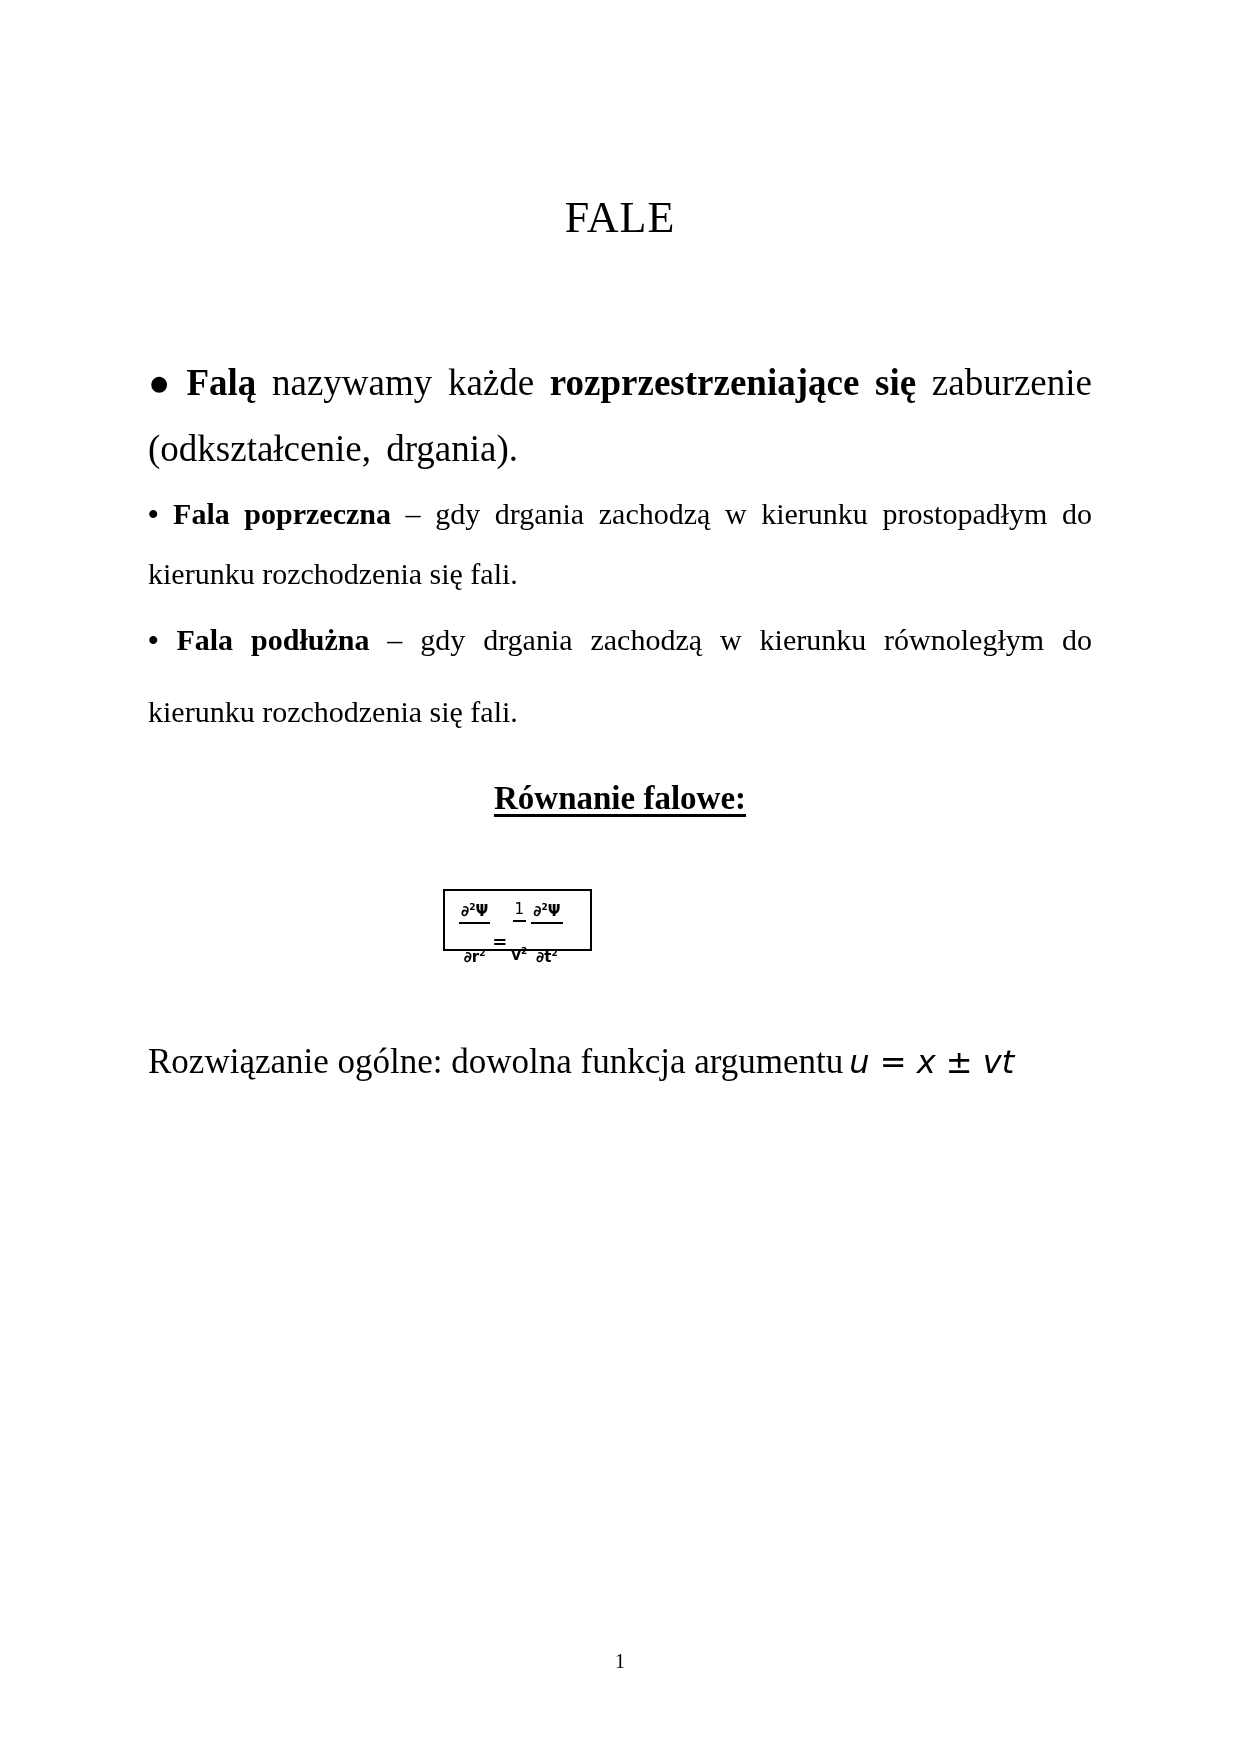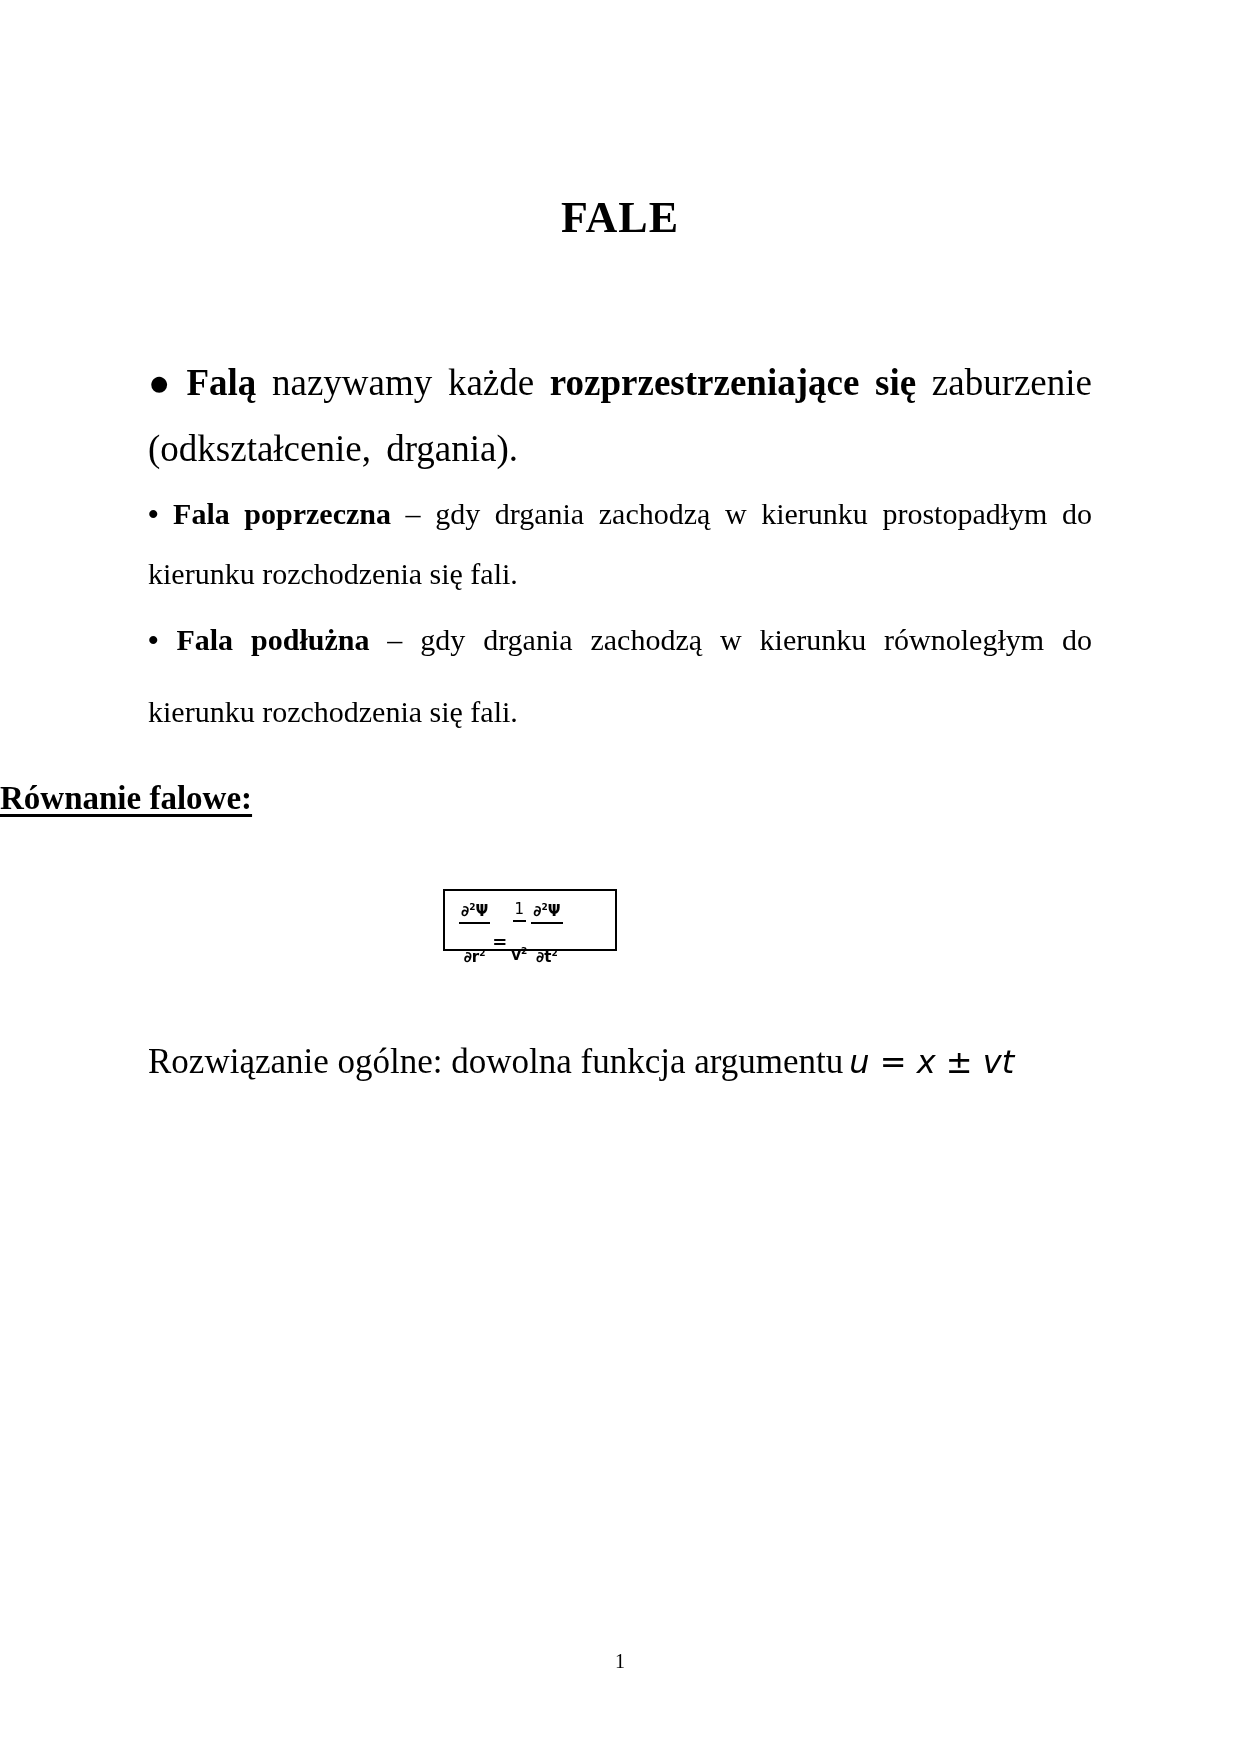--- a/index.html
+++ b/index.html
@@ -1,26 +1,26 @@
 <!DOCTYPE html>
 <html><head>
 <meta charset="utf-8">
 <style>
   html, body { margin:0; padding:0; background:#ffffff; }
   body { width:1240px; height:1754px; position:relative; overflow:hidden; color:#000; font-family:"Liberation Serif","DejaVu Serif",serif; }
   .abs { position:absolute; }
-  .title { left:0; width:1240px; top:192px; text-align:center; font-weight:bold; font-size:44px; letter-spacing:1px; }
+  .title { left:0; width:1240px; top:192px; text-align:center; font-weight:normal; font-size:44px; letter-spacing:1px; }
   .para { left:148px; width:944px; text-align:justify; text-align-last:left; }
   .p1 { top:350px; font-size:37px; line-height:66px; word-spacing:6px; }
   .p2 { top:484px; font-size:30px; line-height:60px; }
   .p3 { top:604px; font-size:30px; line-height:72px; }
   .bullet { font-weight:bold; }
   b { font-weight:bold; }
-  .heading { left:0; width:1240px; top:780px; font-size:33px; font-weight:bold; text-decoration:underline; text-decoration-thickness:3px; text-underline-offset:5px; }
-  .eqbox { left:443px; top:889px; width:174px; height:62px; border:2px solid #000; box-sizing:border-box; }
+  .heading { left:0; width:1240px; top:780px; text-align:center; font-size:33px; font-weight:bold; text-decoration:underline; text-decoration-thickness:3px; text-underline-offset:5px; }
+  .eqbox { left:443px; top:889px; width:149px; height:62px; border:2px solid #000; box-sizing:border-box; }
   .eq { position:absolute; left:14px; top:6px; display:flex; align-items:center; font-family:"DejaVu Sans",sans-serif; font-weight:bold; font-size:15px; }
   .frac { display:inline-flex; flex-direction:column; align-items:center; }
   .frac .num { padding:0 2px 1px 2px; border-bottom:2px solid #000; line-height:20px; }
   .frac .den { line-height:22px; padding:18px 2px; }
   .frac.one .num { font-weight:normal; }
   .eqsign { margin:0 2px; font-size:18px; }
   sup { font-size:9px; vertical-align:super; }
   .sol { left:148px; top:1042px; font-size:35px; white-space:nowrap; }
   .sol .u { text-decoration-thickness:3px; text-underline-offset:4px;text-align:right; }
   .sol .math { font-family:"DejaVu Sans",sans-serif; font-style:italic; font-size:32px; margin-left:6px; }

